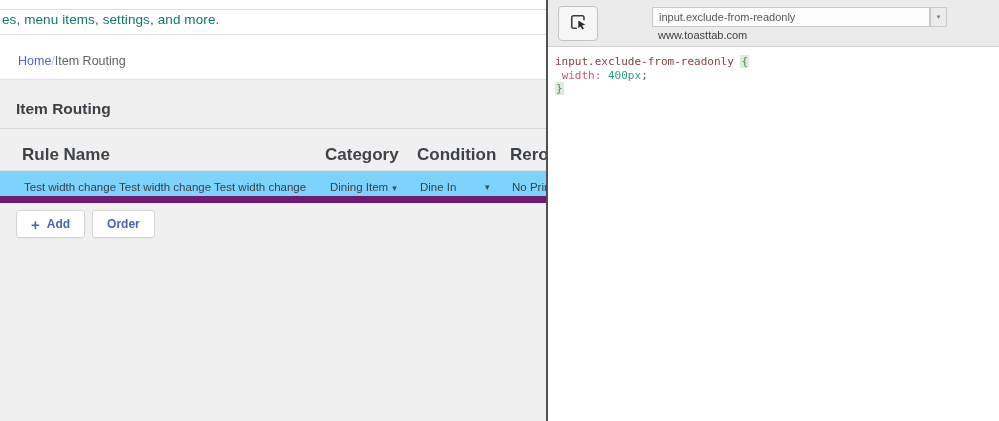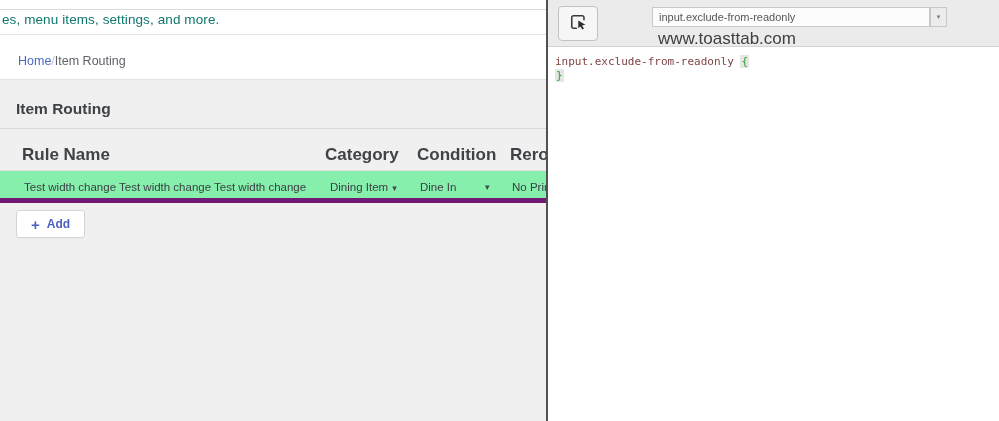--- a/index.html
+++ b/index.html
@@ -27,21 +27,21 @@
   .lp-gray { position:absolute; left:0; top:80px; right:0; bottom:0; background:#f0f0f1; }
   .page-title { position:absolute; left:16px; top:20px; font-size:15.5px; font-weight:bold; color:#3e4247; }
   .title-rule { position:absolute; left:0; right:0; top:48px; height:1px; background:#d8d8d8; }
 
   .tbl-head-cell { position:absolute; top:65px; font-size:17px; font-weight:bold; color:#3f4347; white-space:nowrap; }
   .head-rule { left:22px; } .head-category { left:325px; } .head-condition { left:417px; } .head-reroute { left:510px; }
   .tbl-head-rule-line { position:absolute; left:0; right:0; top:90px; height:1px; background:#e0e0e0; }
 
   .tbl-row {
     position:absolute; left:0; right:0; top:91px; height:32px;
-    background:#86efac; border-bottom:5px solid #701a75;
+    background:#7dd3fc; border-bottom:7px solid #701a75;
   }
   .row-cell { position:absolute; top:0; height:32px; line-height:32px; font-size:11.5px; color:#3b3e43; white-space:nowrap; }
   .cell-rule { left:24px; }
   .cell-category { left:330px; cursor:pointer; }
   .cell-condition { left:420px; cursor:pointer; }
   .cell-condition-caret { left:485px; cursor:pointer; }
   .cell-reroute { left:512px; }
   .caret { font-size:9px; color:#43464b; margin-left:4px; }
   .caret-sole { font-size:9px; color:#43464b; }
 
@@ -69,21 +69,21 @@
     position:absolute; left:104px; top:7px; width:278px; height:20px;
     background:#fcfcfc; border:1px solid #c8c8c8;
     font-size:11px; color:#585858; line-height:18px; padding-left:6px;
     white-space:nowrap; overflow:hidden;
   }
   .combo-btn {
     position:absolute; left:382px; top:7px; width:17px; height:20px;
     background:#ececec; border:1px solid #c8c8c8; cursor:pointer;
     font-size:7px; color:#777; text-align:center; line-height:18px;
   }
-  .site-label { position:absolute; left:110px; top:29px; font-size:17px; color:#3f3f3f; }
+  .site-label { position:absolute; left:110px; top:29px; font-size:11px; color:#3f3f3f; }
 
   .code {
     padding:8px 16px 0 7px;
     font-family:"DejaVu Sans Mono", monospace;
     font-size:11px; line-height:13.5px; color:#333; cursor:text;
   }
   .code .sel  { color:#804444; }
   .code .prop { color:#cc5577; }
   .code .val  { color:#2aa08f; }
   .code .semi { color:#555555; }
@@ -124,20 +124,23 @@
         <div class="row-cell cell-condition">Dine In</div>
         <div class="row-cell cell-condition-caret caret-sole">▾</div>
         <div class="row-cell cell-reroute">No Prin</div>
       </div>
 
       <div class="btn-row">
         <div class="btn">
           <span class="plus">+</span>
           <span>Add</span>
         </div>
+        <div class="btn">
+          <span>Order</span>
+        </div>
       </div>
     </div>
   </div>
 
   <div class="pane-divider"></div>
 
   <div class="right-pane">
     <div class="rp-toolbar">
       <div class="picker-btn">
         <span>
@@ -147,17 +150,18 @@
           </svg>
         </span>
       </div>
       <div class="combo-input">input.exclude-from-readonly</div>
       <div class="combo-btn">▾</div>
       <div class="site-label">www.toasttab.com</div>
     </div>
 
     <div class="code">
       <div><span class="sel">input.exclude-from-readonly</span> <span class="brace">{</span></div>
+      <div>&nbsp;<span class="prop">width:</span> <span class="val">400px</span><span class="semi">;</span></div>
       <div><span class="brace">}</span></div>
     </div>
   </div>
 
 </div>
 
 </body></html>

